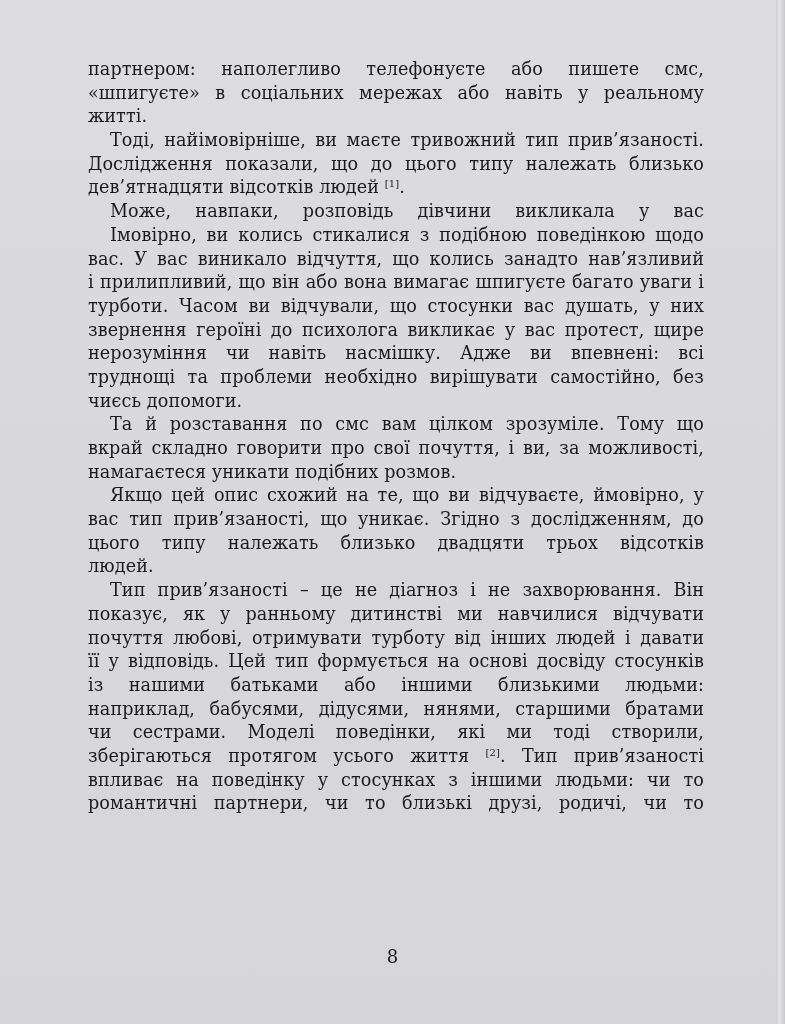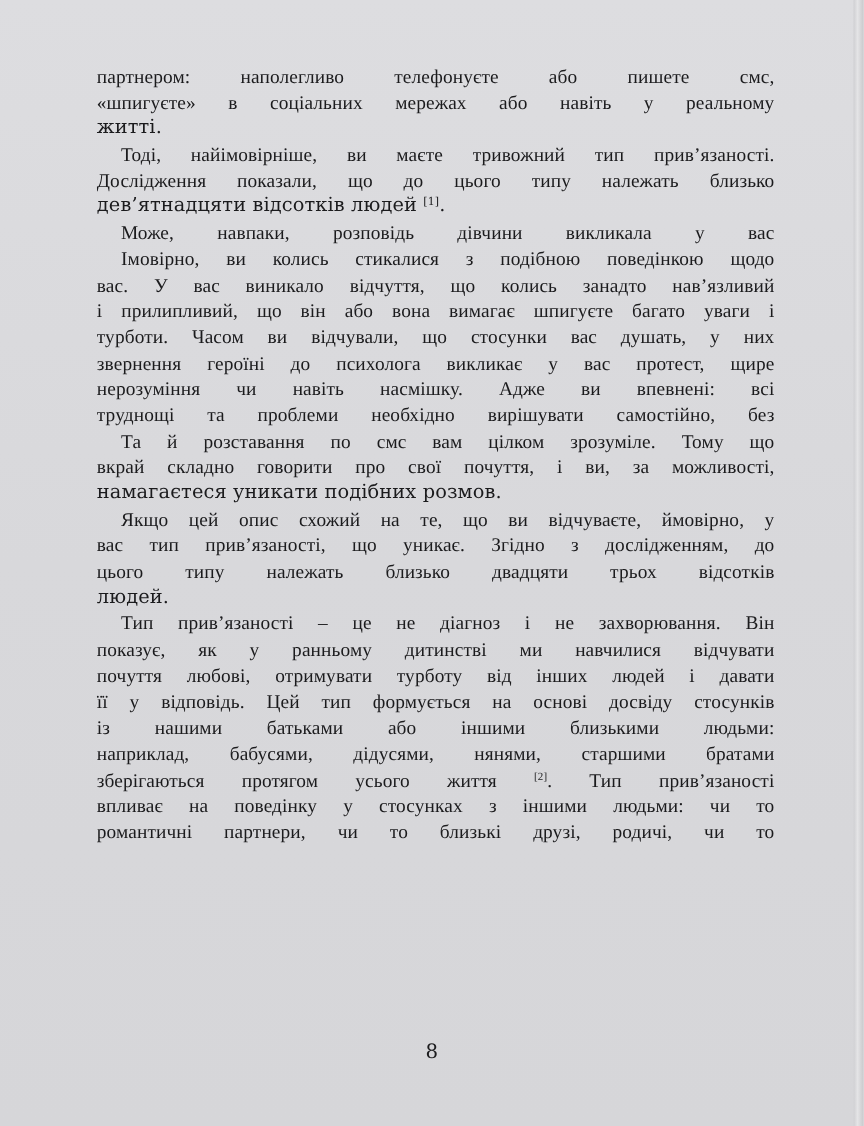--- a/index.html
+++ b/index.html
@@ -16,21 +16,21 @@
     position: absolute; right: 0; top: 0; width: 9px; height: 1024px;
     background: linear-gradient(90deg, #cfcfd2 0%, #e4e4e6 40%, #c9c9cc 100%);
   }
   .text {
     position: absolute; left: 88px; top: 58px; width: 616px;
     font-family: "DejaVu Serif", "Liberation Serif", serif;
     font-size: 17.6px; line-height: 23.7px; color: #1b1b1d;
     letter-spacing: 0.1px;
   }
   .line { display: block; white-space: nowrap; height: 23.7px; }
-  .justify { text-align: justify; text-align-last: justify; white-space: normal; overflow: hidden; font-family: Liberation Serif, serif; }
+  .justify { text-align: justify; text-align-last: justify; white-space: normal; overflow: hidden; }
   .indent { padding-left: 22px; }
   sup { font-size: 10px; line-height: 0; vertical-align: 6px; }
   .page-number {
     position: absolute; left: 0; width: 785px; top: 946px; text-align: center;
     font-family: "DejaVu Serif", "Liberation Serif", serif;
     font-size: 18px; color: #1b1b1d;
   }
 </style>
 </head>
 <body>
@@ -46,31 +46,33 @@
     <div class="line justify"><span>Дослідження показали, що до цього типу належать близько</span></div>
     <div class="line"><span>дев’ятнадцяти відсотків людей</span>&nbsp;<sup>[1]</sup><span>.</span></div>
     <div class="line justify indent"><span>Може, навпаки, розповідь дівчини викликала у вас</span></div>
     <div class="line justify indent"><span>Імовірно, ви колись стикалися з подібною поведінкою щодо</span></div>
     <div class="line justify"><span>вас. У вас виникало відчуття, що колись занадто нав’язливий</span></div>
     <div class="line justify"><span>і прилипливий, що він або вона вимагає шпигуєте багато уваги і</span></div>
     <div class="line justify"><span>турботи. Часом ви відчували, що стосунки вас душать, у них</span></div>
     <div class="line justify"><span>звернення героїні до психолога викликає у вас протест, щире</span></div>
     <div class="line justify"><span>нерозуміння чи навіть насмішку. Адже ви впевнені: всі</span></div>
     <div class="line justify"><span>труднощі та проблеми необхідно вирішувати самостійно, без</span></div>
+    <div class="line"><span>чиєсь допомоги.</span></div>
     <div class="line justify indent"><span>Та й розставання по смс вам цілком зрозуміле. Тому що</span></div>
     <div class="line justify"><span>вкрай складно говорити про свої почуття, і ви, за можливості,</span></div>
     <div class="line"><span>намагаєтеся уникати подібних розмов.</span></div>
     <div class="line justify indent"><span>Якщо цей опис схожий на те, що ви відчуваєте, ймовірно, у</span></div>
     <div class="line justify"><span>вас тип прив’язаності, що уникає. Згідно з дослідженням, до</span></div>
     <div class="line justify"><span>цього типу належать близько двадцяти трьох відсотків</span></div>
     <div class="line"><span>людей.</span></div>
     <div class="line justify indent"><span>Тип прив’язаності – це не діагноз і не захворювання. Він</span></div>
     <div class="line justify"><span>показує, як у ранньому дитинстві ми навчилися відчувати</span></div>
     <div class="line justify"><span>почуття любові, отримувати турботу від інших людей і давати</span></div>
     <div class="line justify"><span>її у відповідь. Цей тип формується на основі досвіду стосунків</span></div>
     <div class="line justify"><span>із нашими батьками або іншими близькими людьми:</span></div>
     <div class="line justify"><span>наприклад, бабусями, дідусями, нянями, старшими братами</span></div>
+    <div class="line justify"><span>чи сестрами. Моделі поведінки, які ми тоді створили,</span></div>
     <div class="line justify"><span>зберігаються протягом усього життя</span>&nbsp;<sup>[2]</sup><span>. Тип прив’язаності</span></div>
     <div class="line justify"><span>впливає на поведінку у стосунках з іншими людьми: чи то</span></div>
     <div class="line justify"><span>романтичні партнери, чи то близькі друзі, родичі, чи то</span></div>
   </div>
 
 <div class="page-number">8</div>
 
 </body></html>

